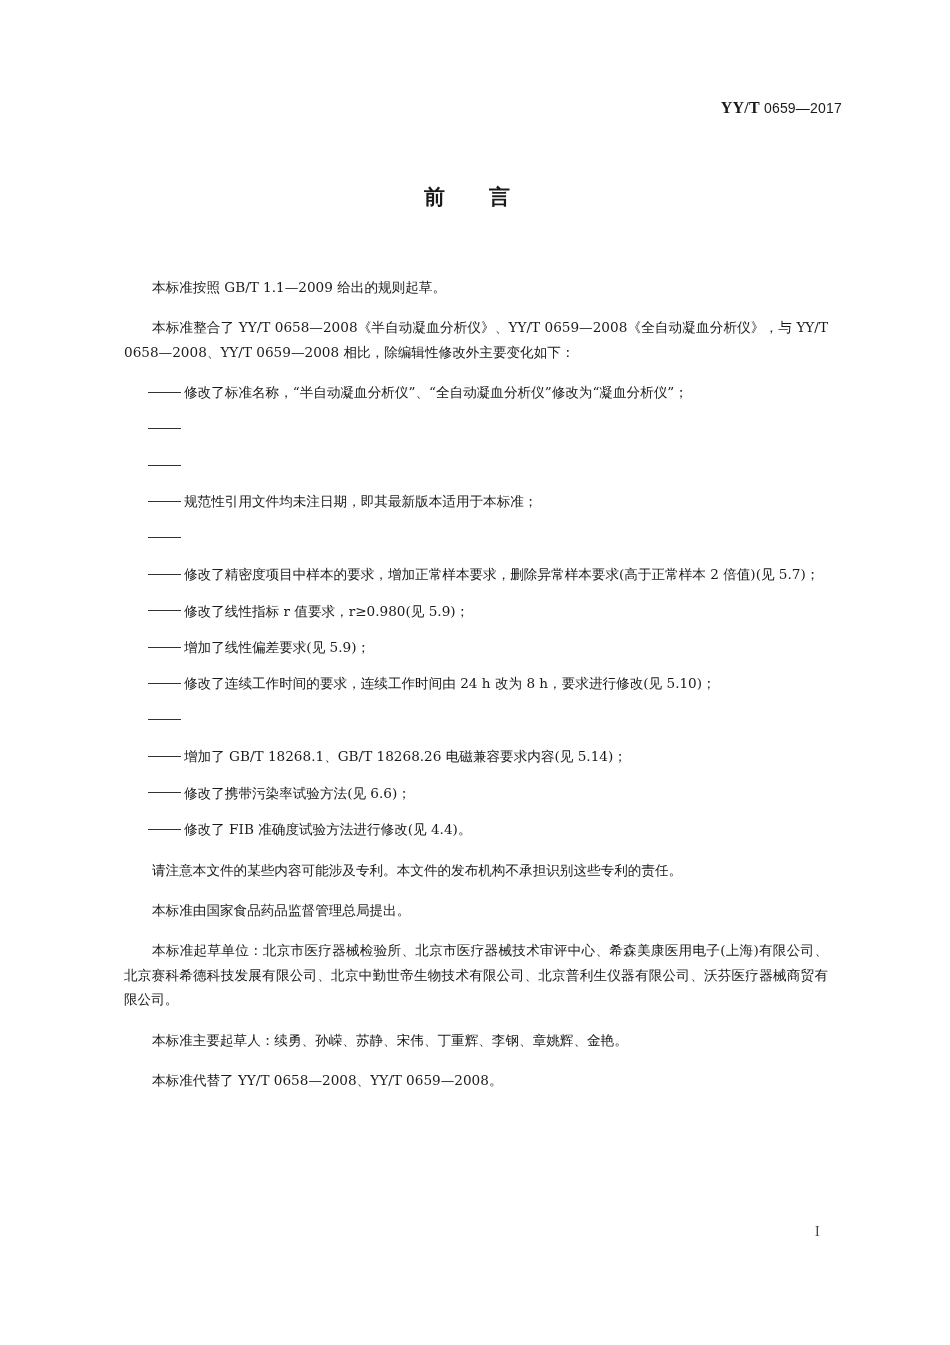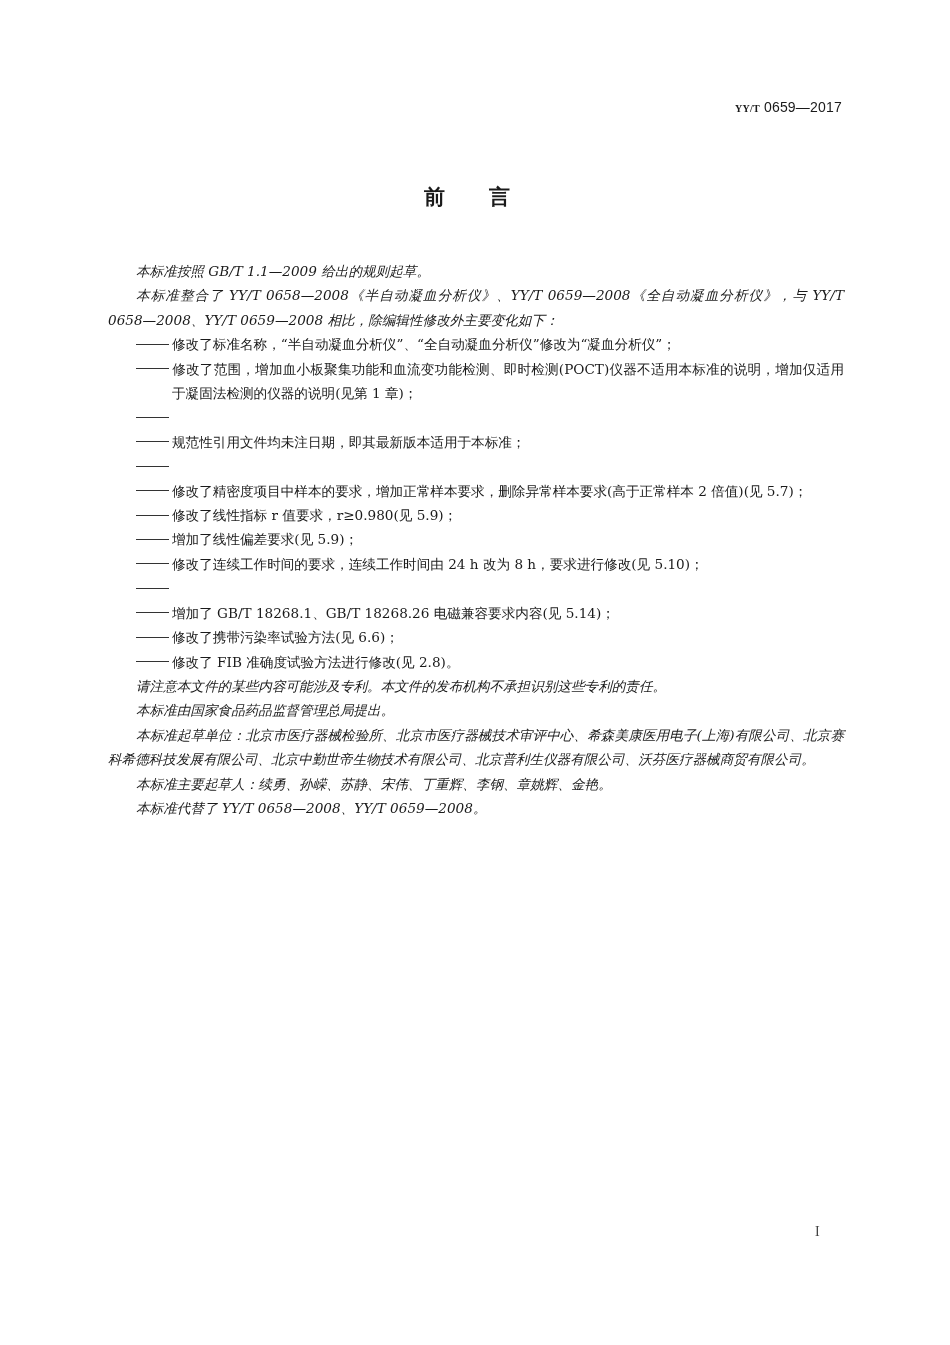--- a/index.html
+++ b/index.html
@@ -6,33 +6,33 @@
     body {
       width: 950px; height: 1345px; position: relative; overflow: hidden;
       font-family: "DejaVu Serif", "Liberation Serif", serif;
       color: #1a1a1a;
     }
     .header-code {
       position: absolute; top: 99px; right: 108px;
       font-family: "Liberation Sans", "DejaVu Sans", sans-serif;
       font-size: 14px; letter-spacing: 0.2px;
     }
-    .header-code .bold { font-family: "Liberation Serif", serif; font-weight: bold; font-size: 10px; }
+    .header-code .bold { font-family: "Liberation Serif", serif; font-weight: bold; font-size: 16px; }
     .title {
       position: absolute; top: 183px; left: 0; width: 950px; text-align: center;
       font-family: "DejaVu Sans", sans-serif; font-weight: bold; font-size: 21px;
       letter-spacing: 44px; padding-left: 28px; box-sizing: border-box;
     }
     .body-text {
       position: absolute; top: 259px; left: 108px; width: 736px;
       font-size: 13.6px; line-height: 24.4px;
     }
-    .p { margin: 0; text-align: justify; text-align-last: left; font-style: italic; }
+    .p { margin: 16px; text-align: justify; text-align-last: left; }
     .p.indent { text-indent: 28px; }
-    .item { margin: 0; padding-left: 64px; text-indent: -36px; text-align: justify; text-align-last: left; }
+    .item { margin: 12px; padding-left: 64px; text-indent: -36px; text-align: justify; text-align-last: left; }
     .item .dash { display: inline-block; width: 36px; text-indent: 0; }
     .item .dash::before { content: ""; display: inline-block; width: 33px; height: 1px; background: #333; vertical-align: middle; margin-bottom: 3px; }
     .page-num {
       position: absolute; top: 1224px; left: 815px;
       font-family: "Liberation Serif", serif; font-size: 14px; color: #444;
     }
   </style>
 </head>
 <body>
 
@@ -41,32 +41,32 @@
   <span>0659—2017</span>
 </div>
 
 <div class="title">前言</div>
 
 <div class="body-text">
   <p class="p indent">本标准按照 GB/T 1.1—2009 给出的规则起草。</p>
   <p class="p indent">本标准整合了 YY/T 0658—2008《半自动凝血分析仪》、YY/T 0659—2008《全自动凝血分析仪》，与 YY/T 0658—2008、YY/T 0659—2008 相比，除编辑性修改外主要变化如下：</p>
 
   <p class="item"><span class="dash"></span><span>修改了标准名称，“半自动凝血分析仪”、“全自动凝血分析仪”修改为“凝血分析仪”；</span></p>
-  <p class="item"><span class="dash"></span><span>修改了范围，增加血小板聚集功能和血流变功能检测、即时检测(POCT)仪器不适用本标准的说明，增加仅适用于凝固法检测的仪器的说明(见第 1 章)；</span></p>
+  <p class="item"><span class="dash"></span></p>
   <p class="item"><span class="dash"></span></p>
   <p class="item"><span class="dash"></span><span>规范性引用文件均未注日期，即其最新版本适用于本标准；</span></p>
   <p class="item"><span class="dash"></span></p>
   <p class="item"><span class="dash"></span><span>修改了精密度项目中样本的要求，增加正常样本要求，删除异常样本要求(高于正常样本 2 倍值)(见 5.7)；</span></p>
   <p class="item"><span class="dash"></span><span>修改了线性指标 r 值要求，r≥0.980(见 5.9)；</span></p>
   <p class="item"><span class="dash"></span><span>增加了线性偏差要求(见 5.9)；</span></p>
   <p class="item"><span class="dash"></span><span>修改了连续工作时间的要求，连续工作时间由 24 h 改为 8 h，要求进行修改(见 5.10)；</span></p>
   <p class="item"><span class="dash"></span></p>
   <p class="item"><span class="dash"></span><span>增加了 GB/T 18268.1、GB/T 18268.26 电磁兼容要求内容(见 5.14)；</span></p>
   <p class="item"><span class="dash"></span><span>修改了携带污染率试验方法(见 6.6)；</span></p>
-  <p class="item"><span class="dash"></span><span>修改了 FIB 准确度试验方法进行修改(见 2.8)。</span></p>
+  <p class="item"><span class="dash"></span><span>修改了 FIB 准确度试验方法进行修改(见 4.4)。</span></p>
 
   <p class="p indent">请注意本文件的某些内容可能涉及专利。本文件的发布机构不承担识别这些专利的责任。</p>
   <p class="p indent">本标准由国家食品药品监督管理总局提出。</p>
   <p class="p indent">本标准起草单位：北京市医疗器械检验所、北京市医疗器械技术审评中心、希森美康医用电子(上海)有限公司、北京赛科希德科技发展有限公司、北京中勤世帝生物技术有限公司、北京普利生仪器有限公司、沃芬医疗器械商贸有限公司。</p>
   <p class="p indent">本标准主要起草人：续勇、孙嵘、苏静、宋伟、丁重辉、李钢、章姚辉、金艳。</p>
   <p class="p indent">本标准代替了 YY/T 0658—2008、YY/T 0659—2008。</p>
 </div>
 
 <div class="page-num">I</div>
 

